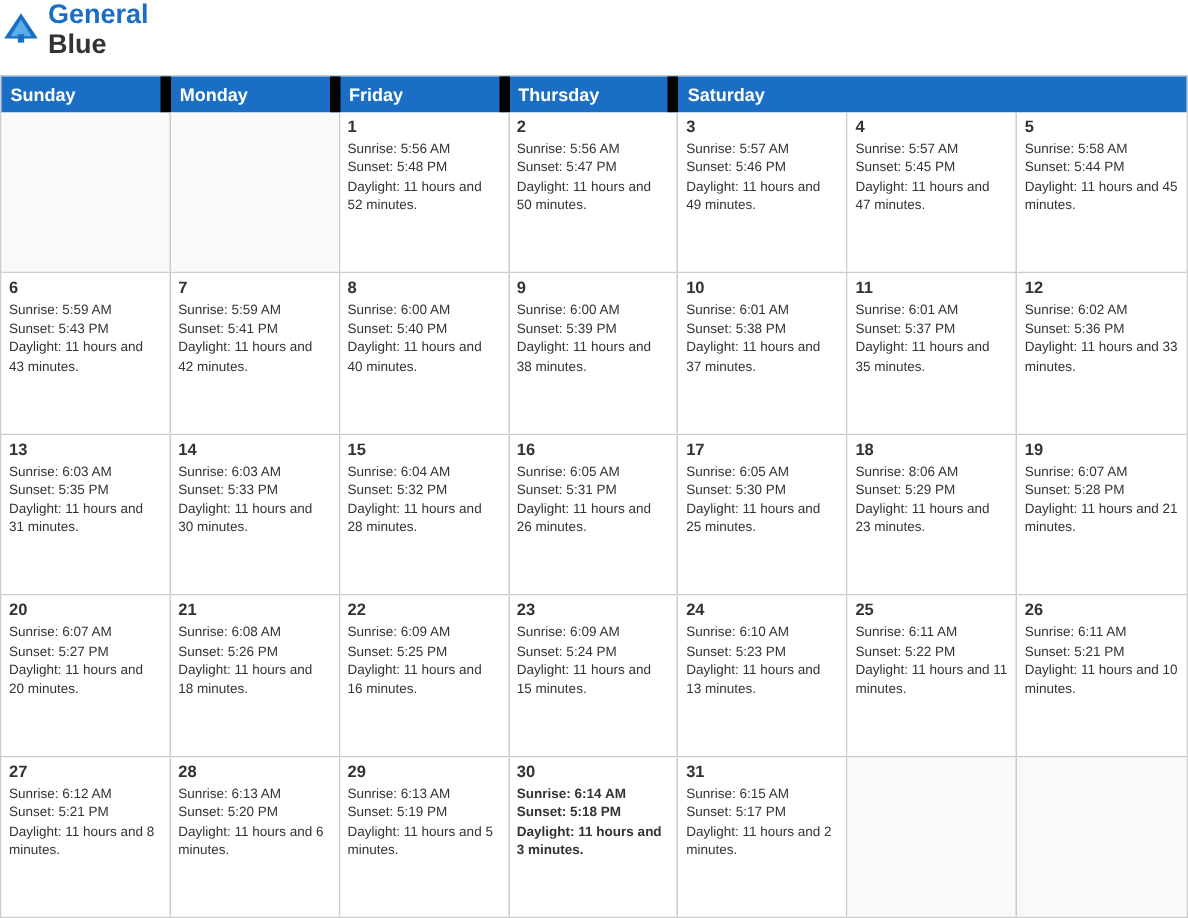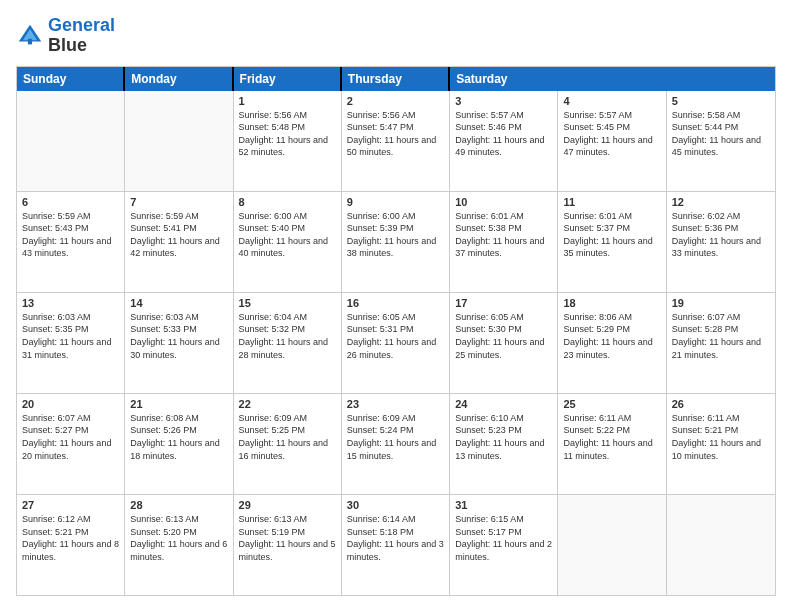--- a/index.html
+++ b/index.html
@@ -6,21 +6,21 @@
     body {
       font-family: Arial, sans-serif;
       background: #fff;
       width: 792px;
       height: 612px;
       overflow: hidden;
     }
     .page {
       width: 792px;
       height: 612px;
-      padding: 16px;
+      padding: 0;
       display: flex;
       flex-direction: column;
     }
     .header {
       display: flex;
       justify-content: space-between;
       align-items: flex-start;
       margin-bottom: 10px;
     }
     .logo {
@@ -64,21 +64,21 @@
       display: grid;
       grid-template-columns: repeat(7, 1fr);
       background: #1a6fc4;
     }
     .cal-header-cell {
       color: #fff;
       font-weight: bold;
       font-size: 12px;
       padding: 5px 6px;
       text-align: left;
-      border-right: 2px solid #000000;
+      border-right: 7px solid #000000;
     }
     .cal-header-cell:last-child { border-right: none; }
     .cal-body {
       flex: 1;
       display: flex;
       flex-direction: column;
     }
     .cal-row {
       display: grid;
       grid-template-columns: repeat(7, 1fr);
@@ -320,21 +320,21 @@
 Daylight: 11 hours and 6 minutes.</div>
           </div>
           <div class="cal-cell">
             <span class="day-num">29</span>
             <div class="cell-text" style="white-space: pre-line;">Sunrise: 6:13 AM
 Sunset: 5:19 PM
 Daylight: 11 hours and 5 minutes.</div>
           </div>
           <div class="cal-cell">
             <span class="day-num">30</span>
-            <div class="cell-text" style="white-space: pre-line;">Sunrise: 6:14 AM
+            <div class="cell-text" style="white-space: pre-line; font-weight: bold;">Sunrise: 6:14 AM
 Sunset: 5:18 PM
 Daylight: 11 hours and 3 minutes.</div>
           </div>
           <div class="cal-cell">
             <span class="day-num">31</span>
             <div class="cell-text" style="white-space: pre-line;">Sunrise: 6:15 AM
 Sunset: 5:17 PM
 Daylight: 11 hours and 2 minutes.</div>
           </div>
           <div class="cal-cell empty"></div>

